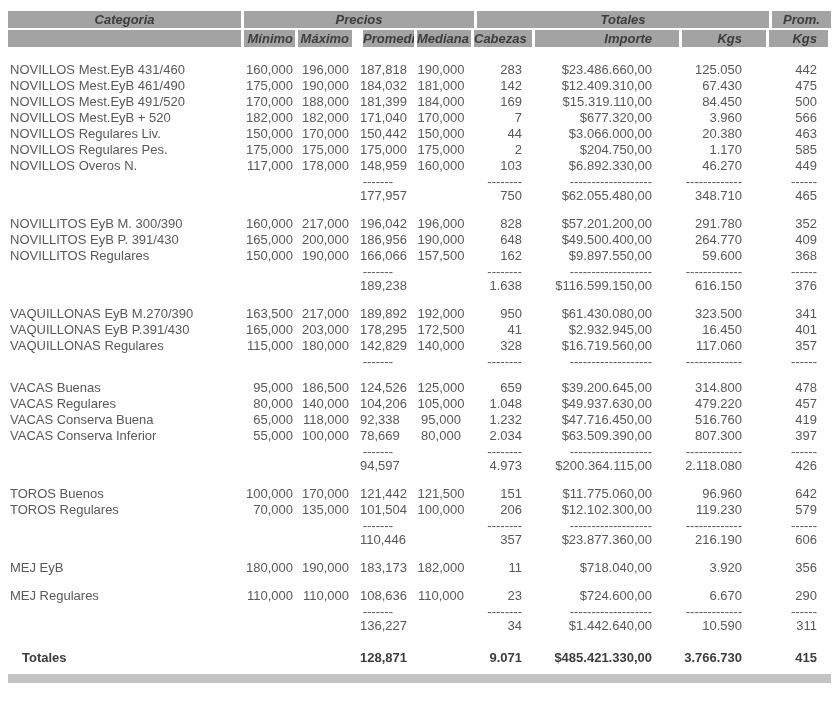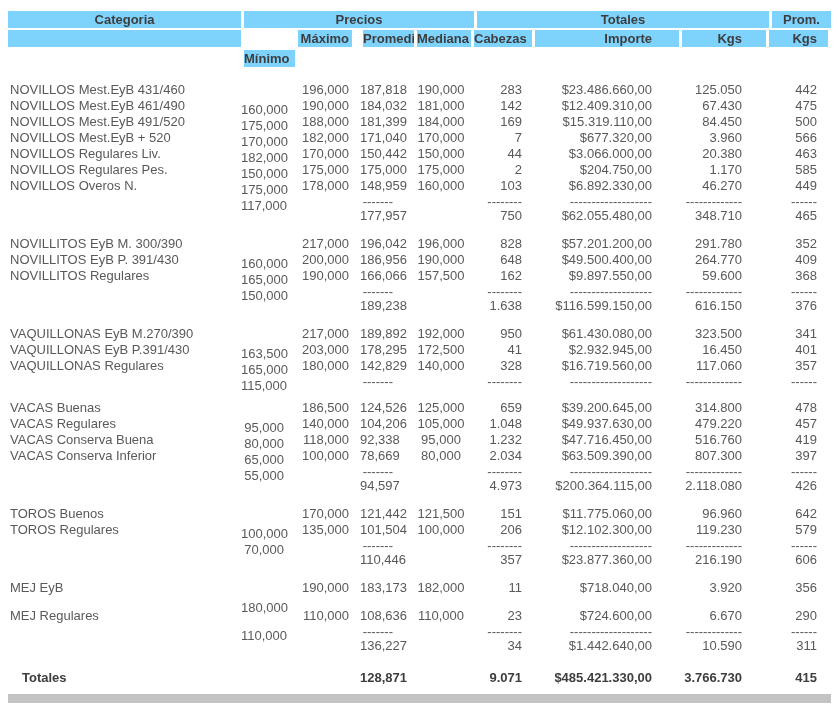--- a/index.html
+++ b/index.html
@@ -1,32 +1,32 @@
 <!DOCTYPE html>
 <html><head>
 <meta charset="utf-8">
 <style>
   html,body{margin:0;padding:0;background:#ffffff;}
   body{font-family:"Liberation Sans","DejaVu Sans",sans-serif;color:#59595b;}
   .wrap{width:823px;margin:11px 0 0 8px;font-size:13px;}
   
   .hrow{display:flex;}
   .h1{margin-bottom:2px;}
-  .hcell{background:#7dd3fc;color:#3d3d3f;font-weight:bold;text-align:center;
-         height:17px;line-height:17px;box-sizing:border-box;overflow:hidden;}
+  .hcell{background:#a3a3a3;color:#3d3d3f;font-weight:bold;text-align:center;
+         height:17px;line-height:17px;box-sizing:border-box;overflow:hidden;font-style:italic;}
   .hcell + .hcell{border-left:3px solid #ffffff;}
   .w-cat{width:233px;}
   .w-precios{width:233px;}
   .w-totales{width:295px;}
   .w-prom{width:62px;}
   
   .row{display:flex;height:16px;line-height:16px;white-space:nowrap;}
   .cell{box-sizing:border-box;overflow:visible;}
   .col-cat{width:233px;text-align:left;padding-left:2px;}
-  .col-mn{width:54px;text-align:right;padding-right:11px;margin-top:20px;}
+  .col-mn{width:54px;text-align:right;padding-right:2px;}
   .col-mx{width:57px;text-align:right;padding-right:3px;}
   .col-pr{width:54px;text-align:right;padding-right:21px;margin-left:8px;}
   .col-md{width:57px;text-align:center;padding-right:3px;}
   .col-cb{width:61px;text-align:right;padding-right:10px;}
   .col-im{width:147px;text-align:right;padding-right:27px;}
   .col-kg{width:87px;text-align:right;padding-right:24px;}
   .col-pk{width:62px;text-align:right;padding-right:11px;}
   
   .h2 .hcell{height:17px;}
   #tbody{margin-top:15px;}

